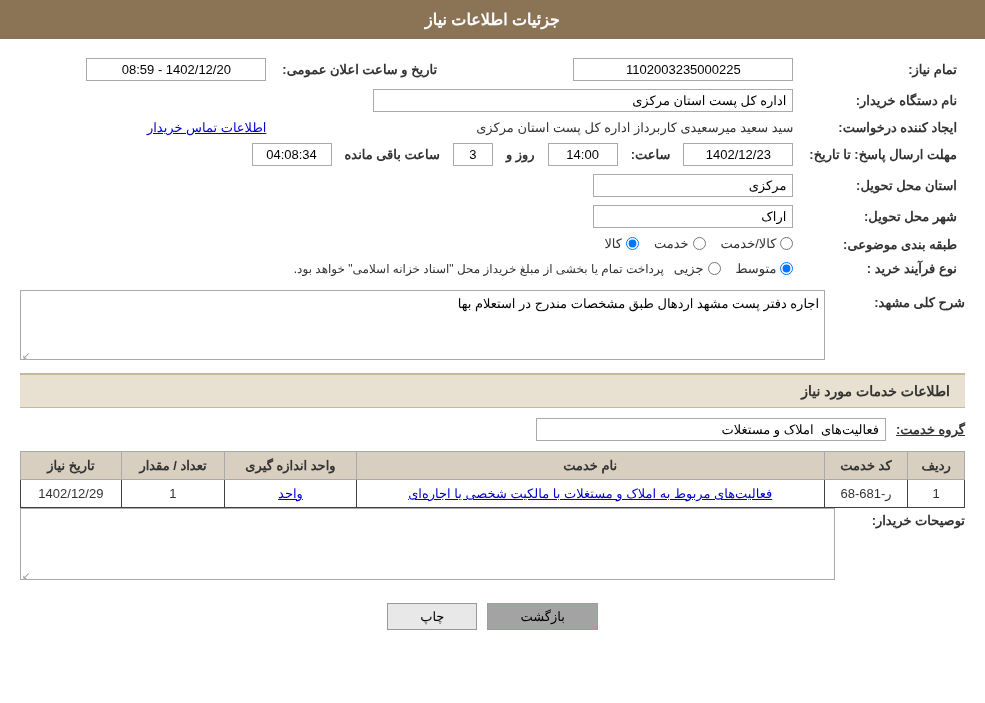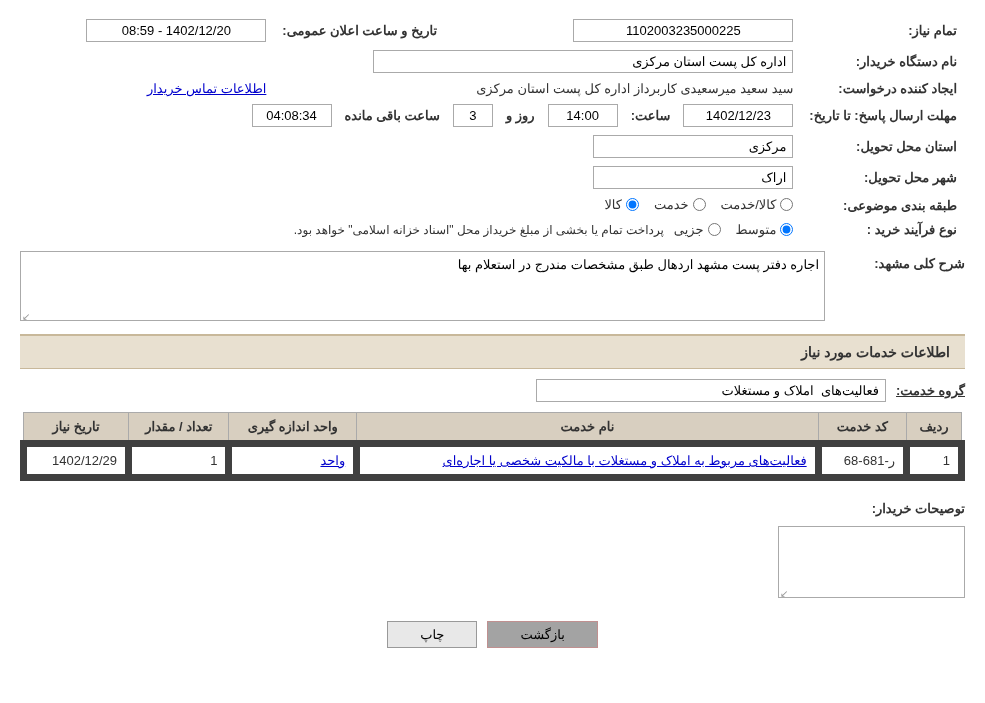--- a/index.html
+++ b/index.html
@@ -86,23 +86,23 @@
     }
     .data-table th {
       background: #d8cfc0;
       border: 1px solid #aaa;
       padding: 6px 8px;
       text-align: center;
       font-weight: bold;
       margin-top: 8px;
     }
     .data-table td {
-      border: 7px solid #404040;
+      border: 1px solid #404040;
       padding: 6px 8px;
-      text-align: right;
+      text-align: center;
     }
     .data-table td.link-style {
       color: #0000cc;
       text-decoration: underline;
     }
     .description-box {
       width: 100%;
       border: 1px solid #aaa;
       min-height: 70px;
       padding: 5px;
@@ -148,20 +148,23 @@
     .note-text {
       color: #333;
       font-size: 12px;
     }
   </style>
 </head>
 <body>
 
 <div class="page-wrapper">
 
+  <div class="header">
+    <span>جزئیات اطلاعات نیاز</span>
+  </div>
 
   <div class="content">
 
     <table class="info-table">
 
       <tbody>
           <tr>
         <td class="label-cell">تمام نیاز:</td>
         <td class="value-cell">
           <input class="input-box" type="text" style="width: 220px; text-align: center;" value="1102003235000225">
@@ -295,21 +298,21 @@
           <td>1</td>
           <td>ر-681-68</td>
           <td class="link-style">فعالیت‌های مربوط به املاک و مستغلات با مالکیت شخصی یا اجاره‌ای</td>
           <td class="link-style">واحد</td>
           <td>1</td>
           <td>1402/12/29</td>
         </tr>
       </tbody>
     </table>
 
-    <div style="display:flex; align-items:flex-start; direction:rtl; gap:10px; margin-top:15px;flex-direction:column;">
+    <div style="display:flex; align-items:flex-start; direction:rtl; ">
       <div style="font-weight:bold; white-space:nowrap; min-width:130px; padding-top:5px; text-align:right;">
         <span>توصیحات خریدار:</span>
       </div>
       <div style="flex:1; position:relative;">
         <textarea class="description-box" rows="4" style=""></textarea>
         <div style="position:absolute; bottom:2px; left:2px; font-size:10px; color:#999;">↙</div>
       </div>
     </div>
 
     <div class="button-row">

